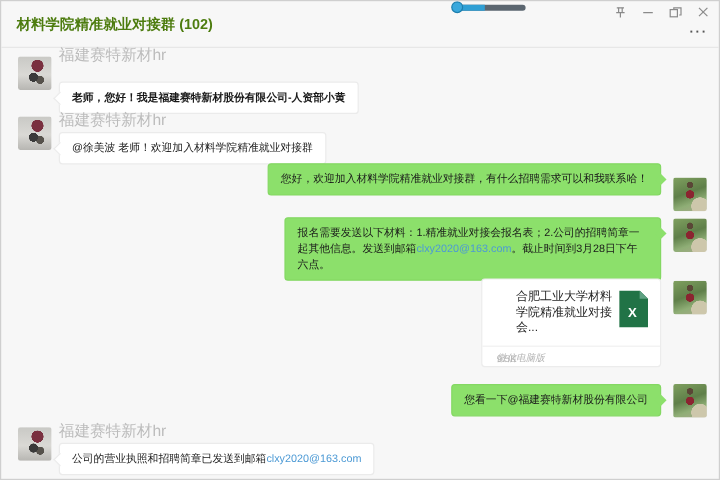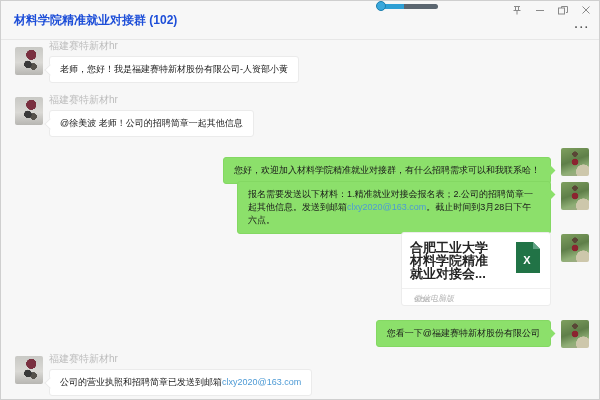--- a/index.html
+++ b/index.html
@@ -8,54 +8,54 @@
     background:#f7f7f7;border:1px solid #cfcfcf;overflow:hidden;
     font-family:"Liberation Sans","DejaVu Sans",sans-serif;
     -webkit-font-smoothing:antialiased;
   }
   
   .slider-track{position:absolute;left:381px;top:3px;width:56px;height:5px;background:#5b6670;border-radius:3px;}
   .slider-fill{position:absolute;left:0;top:0;width:22px;height:5px;background:#2f9fd4;border-radius:3px 0 0 3px;}
   .slider-knob{position:absolute;left:375px;top:0px;width:10px;height:10px;border-radius:50%;
     background:#3aa8dc;border:1px solid #1d7fae;box-sizing:border-box;}
   
-  .title{position:absolute;left:13px;top:11px;font-size:12px;font-weight:700;color:#1d4ed8;white-space:nowrap;}
+  .title{position:absolute;left:13px;top:11px;font-size:12px;font-weight:700;color:#4d7c0f;white-space:nowrap;}
   .winctl{position:absolute;top:2px;right:6px;display:flex;gap:9px;}
   .winctl .btn{width:14px;height:14px;display:flex;align-items:center;justify-content:center;cursor:pointer;background:none;border:none;padding:0;}
   .more{position:absolute;top:21px;right:9px;font-size:11px;font-weight:900;color:#555;letter-spacing:1.5px;cursor:pointer;line-height:10px;}
   .tb-divider{position:absolute;top:38px;left:0;right:0;height:1px;background:#e7e7e7;}
   
   .avatar{position:absolute;width:28px;height:28px;border-radius:2px;cursor:pointer;}
   .avatar.l{
     background:
       radial-gradient(circle at 58% 28%, #7a3040 0 19%, rgba(0,0,0,0) 20%),
       radial-gradient(circle at 46% 62%, #3a3a3a 0 16%, rgba(0,0,0,0) 17%),
       radial-gradient(circle at 66% 70%, #56524c 0 12%, rgba(0,0,0,0) 13%),
       linear-gradient(180deg,#c9c9c5 0%,#dad9d5 55%,#b7b6b2 100%);
   }
   .avatar.r{
     background:
       radial-gradient(circle at 50% 50%, #8b2430 0 17%, rgba(0,0,0,0) 18%),
       radial-gradient(circle at 50% 22%, #5a4636 0 10%, rgba(0,0,0,0) 11%),
       radial-gradient(circle at 80% 85%, #cdc7ab 0 22%, rgba(0,0,0,0) 23%),
       linear-gradient(160deg,#7fa05f 0%,#5f7f49 45%,#8fae76 72%,#a8a98b 100%);
   }
-  .name{position:absolute;font-size:10px;color:#bcbcbc;white-space:nowrap;line-height:10px;}
+  .name{position:absolute;font-size:13px;color:#bcbcbc;white-space:nowrap;line-height:10px;}
   .bubble{position:absolute;font-size:9px;line-height:13px;color:#191919;padding:6px 10px;border-radius:3px;white-space:nowrap;}
   .bubble.left{background:#ffffff;border:1px solid #ebebeb;}
   .bubble.left::before{content:"";position:absolute;left:-4px;top:9px;width:7px;height:7px;background:#fff;
     border-left:1px solid #ebebeb;border-bottom:1px solid #ebebeb;transform:rotate(45deg);}
   .bubble.right{background:#8ce06b;border:1px solid #84d863;}
   .bubble.right::after{content:"";position:absolute;right:-4px;top:9px;width:7px;height:7px;background:#8ce06b;transform:rotate(45deg);}
   .bubble.wrap{white-space:normal;width:292px;}
   .link{color:#4d9ad5;cursor:pointer;}
   
   .filecard{position:absolute;right:48px;top:231px;width:150px;height:74px;background:#ffffff;
     border:1px solid #ececec;border-radius:3px;box-sizing:border-box;cursor:pointer;}
-  .filecard .ftitle{position:absolute;left:8px;top:8px;width:84px;font-size:13px;line-height:13px;color:#252525;font-weight:bold;}
+  .filecard .ftitle{position:absolute;left:28px;top:8px;width:84px;font-size:10px;line-height:13px;color:#252525;}
   .filecard .fsize{position:absolute;left:12px;top:41px;font-size:8px;color:#b5b5b5;margin-top:21px;}
   .filecard .ficon{position:absolute;right:10px;top:9px;}
   .filecard .fdiv{position:absolute;left:0;right:0;top:55px;height:1px;background:#f0f0f0;}
   .filecard .fsource{position:absolute;left:12px;top:60px;font-size:8px;color:#b5b5b5;font-style:italic;}
 </style>
 </head>
 <body>
 
 <div class="win">
 
@@ -96,27 +96,27 @@
           <line x1="9.5" y1="2.5" x2="2.5" y2="9.5"></line>
         </g>
       </svg>
     </button>
   </div>
   <div class="more">···</div>
   <div class="tb-divider"></div>
 
   <div class="avatar l" style="left:14px;top:46px;"></div>
   <div class="name" style="left:48px;top:40px;">福建赛特新材hr</div>
-  <div class="bubble left" style="left:48px;top:55px;">老师，您好！我是福建赛特新材股份有限公司-人资部小黄</div>
+  <div class="bubble left" style="left:48px;top:67px;font-weight:bold;">老师，您好！我是福建赛特新材股份有限公司-人资部小黄</div>
 
   <div class="avatar l" style="left:14px;top:96px;"></div>
   <div class="name" style="left:48px;top:94px;">福建赛特新材hr</div>
-  <div class="bubble left" style="left:48px;top:109px;">@徐美波 老师！公司的招聘简章一起其他信息</div>
+  <div class="bubble left" style="left:48px;top:109px;">@徐美波 老师！欢迎加入材料学院精准就业对接群</div>
 
-  <div class="bubble right" style="right:48px;top:156px;">您好，欢迎加入材料学院精准就业对接群，有什么招聘需求可以和我联系哈！</div>
+  <div class="bubble right" style="right:48px;top:135px;">您好，欢迎加入材料学院精准就业对接群，有什么招聘需求可以和我联系哈！</div>
   <div class="avatar r" style="left:560px;top:147px;"></div>
 
   <div class="bubble right wrap" style="right:48px;top:180px;">
     <span>报名需要发送以下材料：1.精准就业对接会报名表；2.公司的招聘简章一起其他信息。发送到邮箱</span><span class="link">clxy2020@163.com</span><span>。截止时间到3月28日下午六点。</span>
   </div>
   <div class="avatar r" style="left:560px;top:181px;"></div>
 
   <div class="filecard">
     <div class="ftitle">合肥工业大学材料学院精准就业对接会...</div>
     <div class="fsize">9.5K</div>

